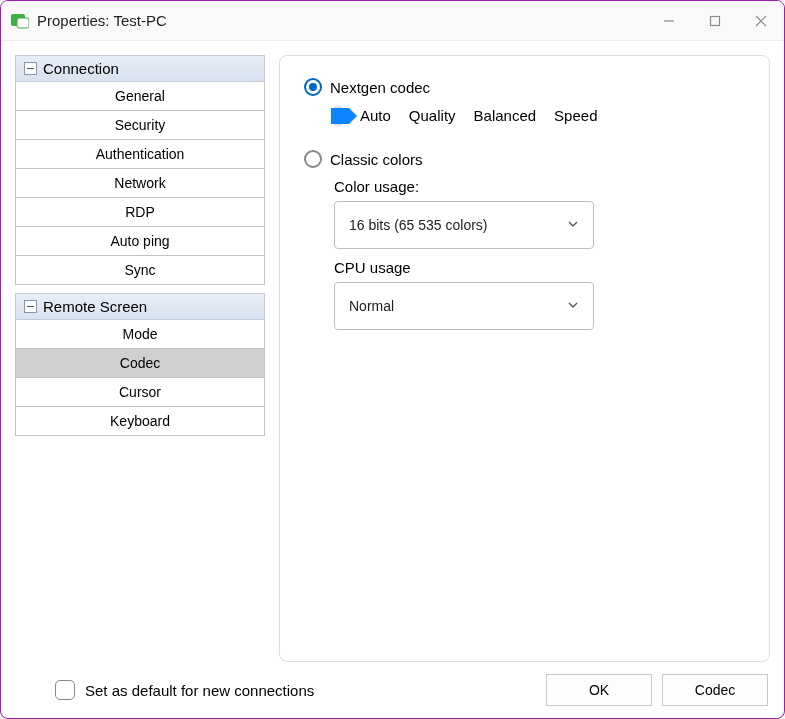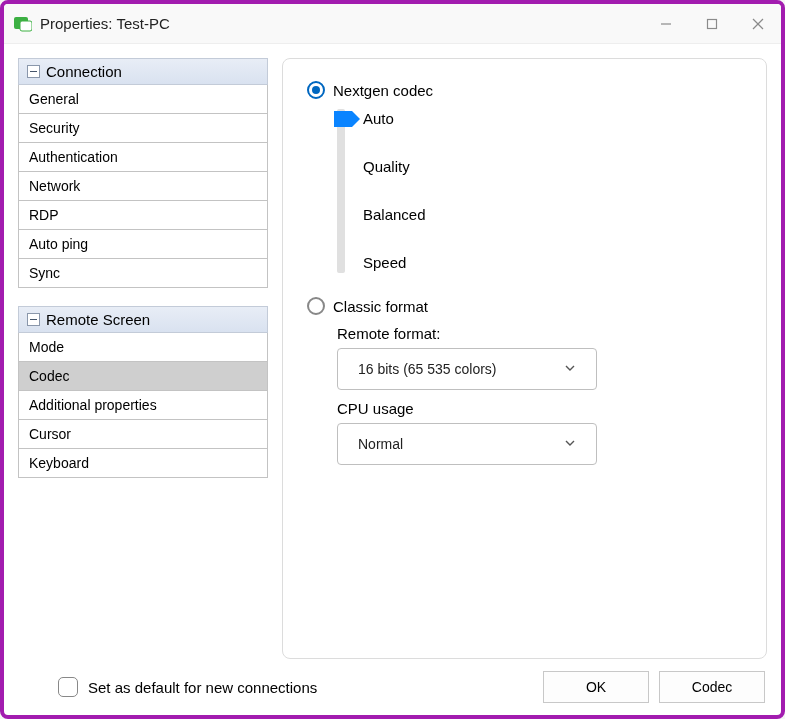--- a/index.html
+++ b/index.html
@@ -8,21 +8,21 @@
     font-family: "Segoe UI", Tahoma, sans-serif;
     font-size: 15px;
     color: #000;
     background: #f5f5f5;
     overflow: hidden;
   }
   .window {
     width: 785px;
     height: 719px;
     background: #ffffff;
-    border: 4px solid #a21caf;
+    border: 1px solid #a21caf;
     border-radius: 8px;
     overflow: hidden;
     position: relative;
     display: flex;
     flex-direction: column;
   }
   
   .titlebar {
     height: 40px;
     background: #f9f9f9;
@@ -58,20 +58,21 @@
     flex: 1;
     display: flex;
     padding: 14px 14px 0 14px;
     gap: 14px;
     min-height: 0;
   }
   
   .sidebar {
     width: 250px;
     flex: 0 0 250px;
+    text-align: center;
   }
   .section-header {
     background: linear-gradient(#e8edf6, #d9e2f0);
     border: 1px solid #c3cbd8;
     padding: 4px 8px;
     display: flex;
     align-items: center;
     gap: 6px;
     font-size: 15px;
   }
@@ -94,21 +95,21 @@
   .sidebar-item {
     border: 1px solid #c3c3c3;
     border-top: none;
     background: #fff;
     padding: 6px 10px;
     font-size: 14px;
   }
   .sidebar-item.selected {
     background: #cfcfcf;
   }
-  .section2 { margin-top: 18px; }
+  .section2 { margin-top: 8px; }
 
   
   .mainpanel {
     flex: 1;
     border: 1px solid #dcdcdc;
     border-radius: 8px;
     padding: 22px 24px;
     min-height: 0;
   }
   .radio-row {
@@ -152,43 +153,43 @@
   }
   .rail .pointer {
     position: absolute;
     left: -3px;
     top: 0;
     width: 28px;
     height: 20px;
   }
   .steps {
     display: flex;
-    flex-direction: column;
-    gap: 28px;
+    flex-direction: row;
+    gap: 18px;
   }
   .step {
     font-size: 15px;
     line-height: 20px;
     height: 20px;
   }
   .classic-block { margin-top: 24px; }
   .field-label {
     margin: 10px 0 6px 30px;
     font-size: 15px;
   }
   .select {
     margin-left: 30px;
     width: 260px;
-    height: 42px;
+    height: 48px;
     border: 1px solid #bfbfbf;
     border-radius: 4px;
     background: #fff;
     display: flex;
     align-items: center;
-    padding: 0 20px;
+    padding: 0 14px;
     justify-content: space-between;
     font-size: 14px;
     color: #222;
   }
   .select .chev { color: #666; }
 
   
   .footer {
     height: 56px;
     display: flex;
@@ -266,21 +267,20 @@
       <div class="sidebar-item"><span>RDP</span></div>
       <div class="sidebar-item"><span>Auto ping</span></div>
       <div class="sidebar-item"><span>Sync</span></div>
 
       <div class="section-header section2">
         <span class="collapse-icon"></span>
         <span>Remote Screen</span>
       </div>
       <div class="sidebar-item"><span>Mode</span></div>
       <div class="sidebar-item selected"><span>Codec</span></div>
-      <div class="sidebar-item"><span>Additional properties</span></div>
       <div class="sidebar-item"><span>Cursor</span></div>
       <div class="sidebar-item"><span>Keyboard</span></div>
     </div>
 
     <div class="mainpanel">
 
       <div class="radio-row">
         <span class="radio selected"></span>
         <span>Nextgen codec</span>
       </div>
@@ -299,24 +299,24 @@
             <div class="step"><span>Quality</span></div>
             <div class="step"><span>Balanced</span></div>
             <div class="step"><span>Speed</span></div>
           </div>
         </div>
       </div>
 
       <div class="classic-block">
         <div class="radio-row">
           <span class="radio"></span>
-          <span>Classic format</span>
+          <span>Classic colors</span>
         </div>
 
-        <div class="field-label">Remote format:</div>
+        <div class="field-label">Color usage:</div>
         <div class="select">
           <span>16 bits (65 535 colors)</span>
           <span class="chev">
             <svg width="12" height="12" viewBox="0 0 12 12">
                 <polyline points="2,4 6,8 10,4" fill="none" stroke="#555" stroke-width="1.4"></polyline>
               </svg>
           </span>
         </div>
 
         <div class="field-label">CPU usage</div>

